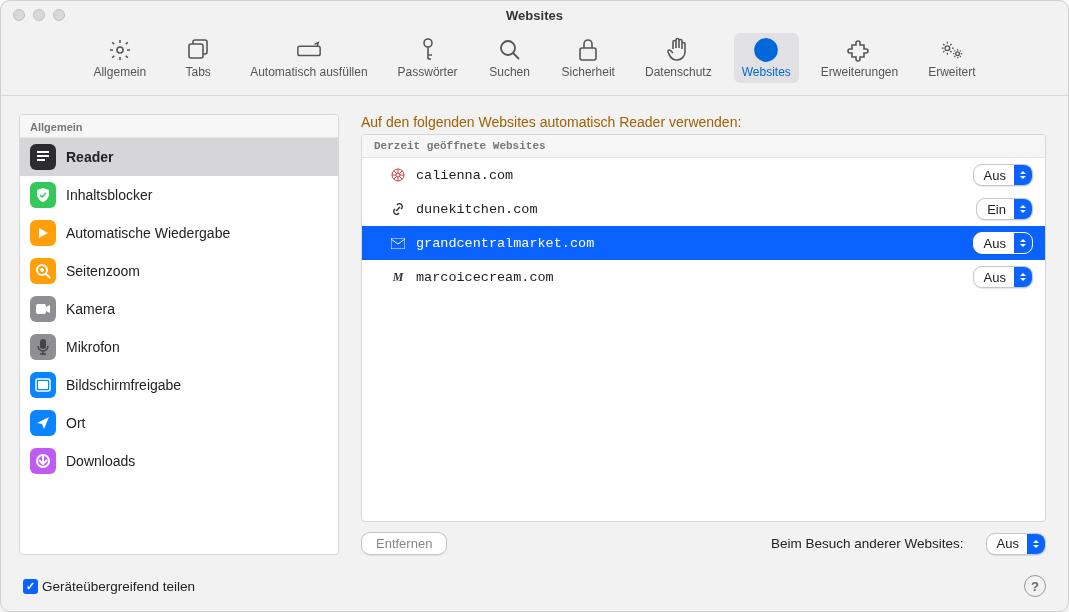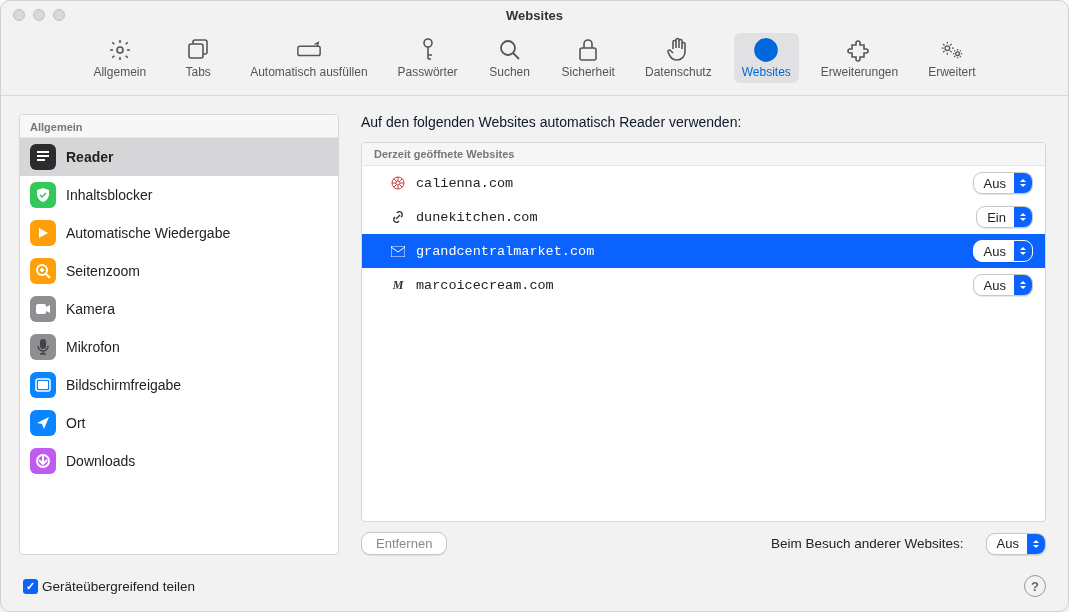--- a/index.html
+++ b/index.html
@@ -19,23 +19,23 @@
   .tbtn.active svg { stroke:#0068da; fill:#0068da; }
   .tbtn .ico { width:26px; height:26px; display:flex; align-items:center; justify-content:center; color:#555;}
   .tbtn.active .ico { color:#0068da; }
   .body { flex:1; display:flex; gap:0; padding: 18px 22px 10px 18px; }
   .sidebar { width:320px; background:#fff; border:1px solid #d6d6d6; border-radius:4px; overflow:auto;}
   .sb-header { font-size:11px; font-weight:600; color:#777; padding:6px 10px 4px; background:#f7f7f7; border-bottom:1px solid #e5e5e5;}
   .sb-row { display:flex; align-items:center; gap:10px; padding:6px 10px; font-size:14px; color:#222; border-bottom:0; height:38px;}
   .sb-row.sel { background:#d6d6d8;font-weight:bold; }
   .sb-icon { width:26px; height:26px; border-radius:6px; display:flex; align-items:center; justify-content:center; flex-shrink:0; color:#fff; font-size:14px;}
   .main { flex:1; padding-left:22px; display:flex; flex-direction:column; }
-  .main-title { font-size:14px; color:#0f172a; margin-bottom:12px; }
+  .main-title { font-size:14px; color:#a16207; margin-bottom:4px; }
   .listbox { flex:1; background:#fff; border:1px solid #d6d6d6; border-radius:4px; overflow:hidden; display:flex; flex-direction:column;}
-  .lb-header { font-size:11px; font-weight:600; color:#777; padding:5px 12px; background:#f6f6f6; border-bottom:1px solid #e5e5e5;}
+  .lb-header { font-size:11px; font-weight:600; color:#777; padding:5px 12px; background:#f6f6f6; border-bottom:1px solid #e5e5e5;font-family:Liberation Mono, monospace;}
   .lb-body { flex:1; overflow:auto; }
   .lb-row { display:flex; align-items:center; padding:4px 12px 4px 28px; font-size:13.5px; color:#222; height:34px; gap:10px;}
   .lb-row.sel { background:#0a63ff; color:#fff; }
   .lb-row .fav { width:16px; height:16px; display:flex; align-items:center; justify-content:center; font-size:12px;}
   .lb-row .site { flex:1;font-family:Liberation Mono, monospace; }
   .popup { display:inline-flex; align-items:center; background:#fff; border:0.5px solid #c7c7c7; border-radius:9px; height:22px; font-size:13px; color:#222; overflow:hidden; box-shadow:0 0.5px 1px rgba(0,0,0,0.1);}
   .popup .pv { padding:0 8px 0 10px; min-width:34px;}
   .popup .pa { width:18px; height:100%; background:#0a63ff; display:flex; flex-direction:column; align-items:center; justify-content:center; gap:0;}
   .popup .pa::before { content:""; border-left:3px solid transparent; border-right:3px solid transparent; border-bottom:3.5px solid #fff; margin-bottom:1px;}
   .popup .pa::after { content:""; border-left:3px solid transparent; border-right:3px solid transparent; border-top:3.5px solid #fff; margin-top:1px;}

